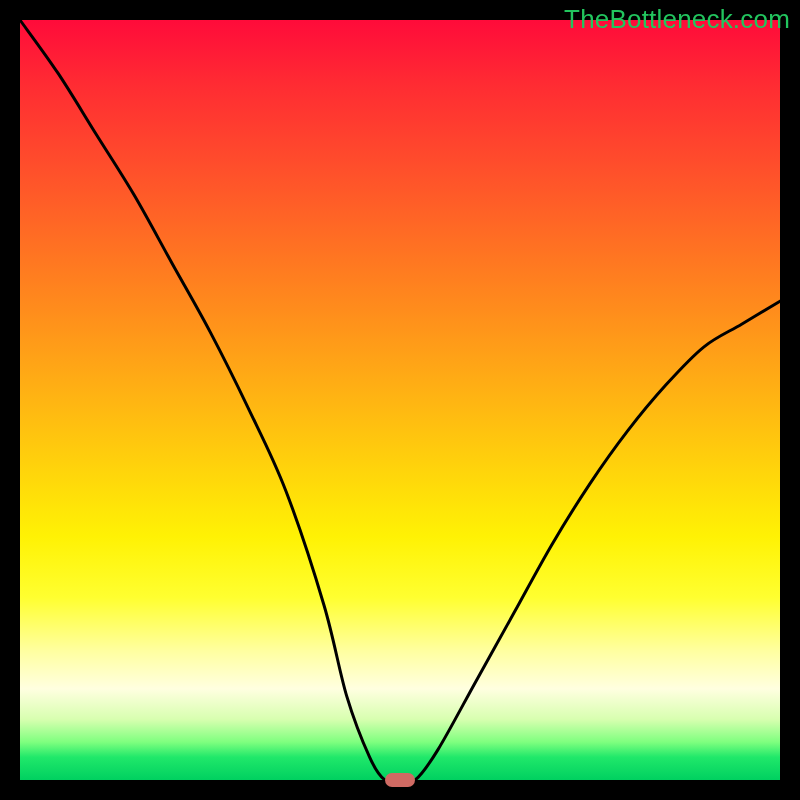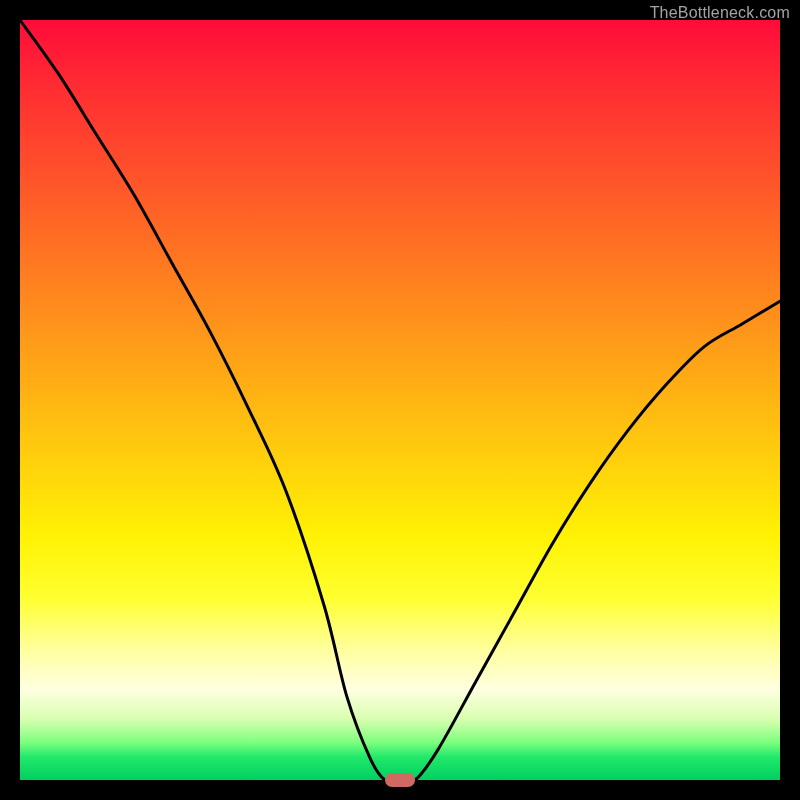--- a/index.html
+++ b/index.html
@@ -56,22 +56,22 @@
     width: 30px;
     height: 14px;
     border-radius: 7px;
     background: #cf6a63;
     transform: translate(-50%, -50%);
   }
   .watermark {
     position: absolute;
     top: 4px;
     right: 10px;
-    color: #a3a3a3;
-    font-size: 16px;
+    color: #22c55e;
+    font-size: 26px;
     letter-spacing: 0.2px;
     user-select: none;
   }
 </style>
 </head>
 <body>
 
 <div class="frame">
 
   <div class="plot-area">

